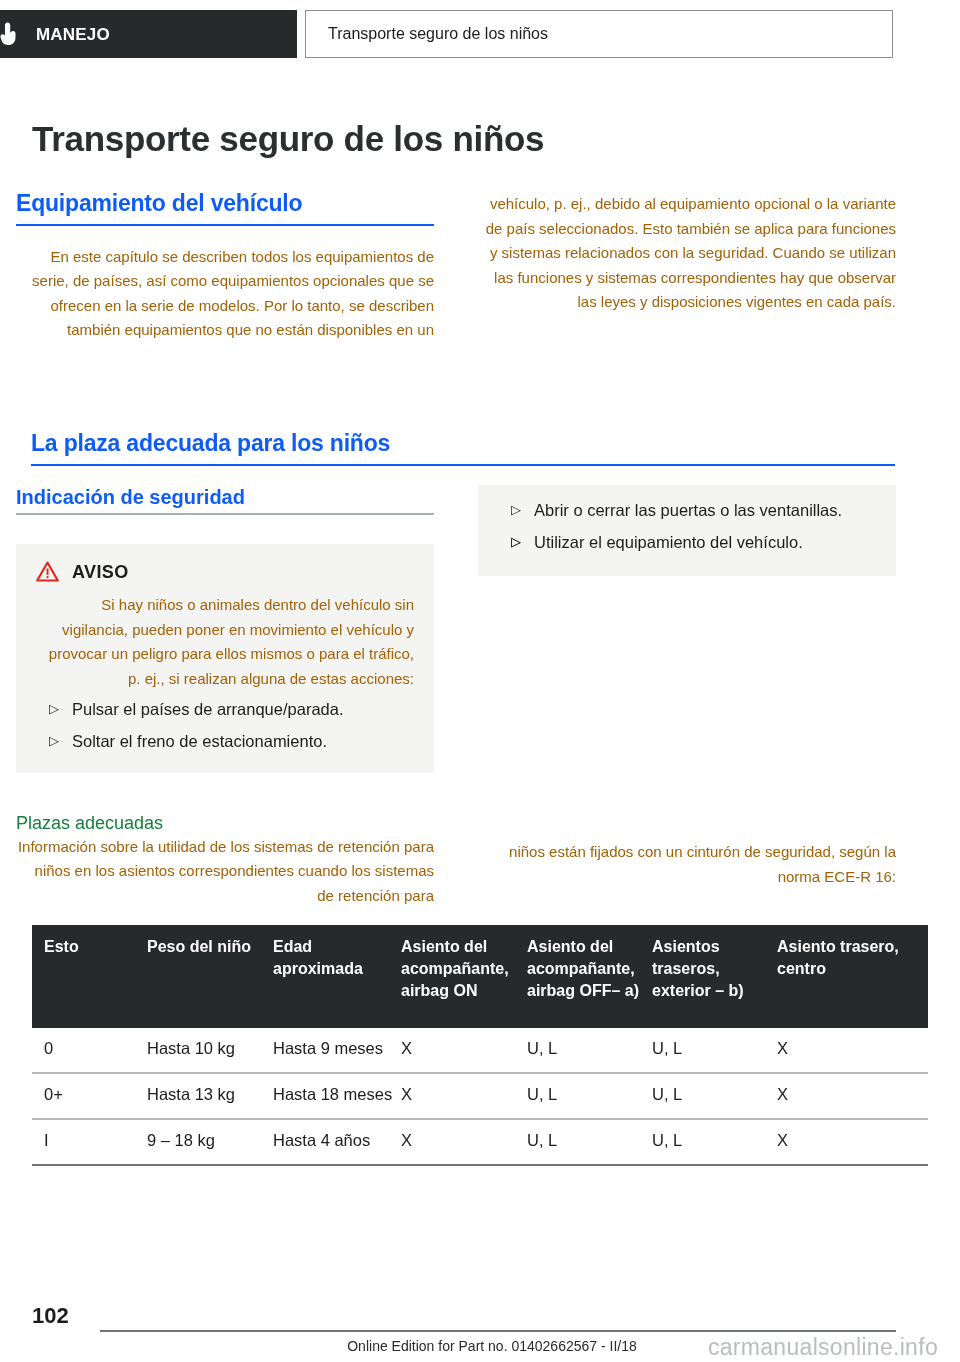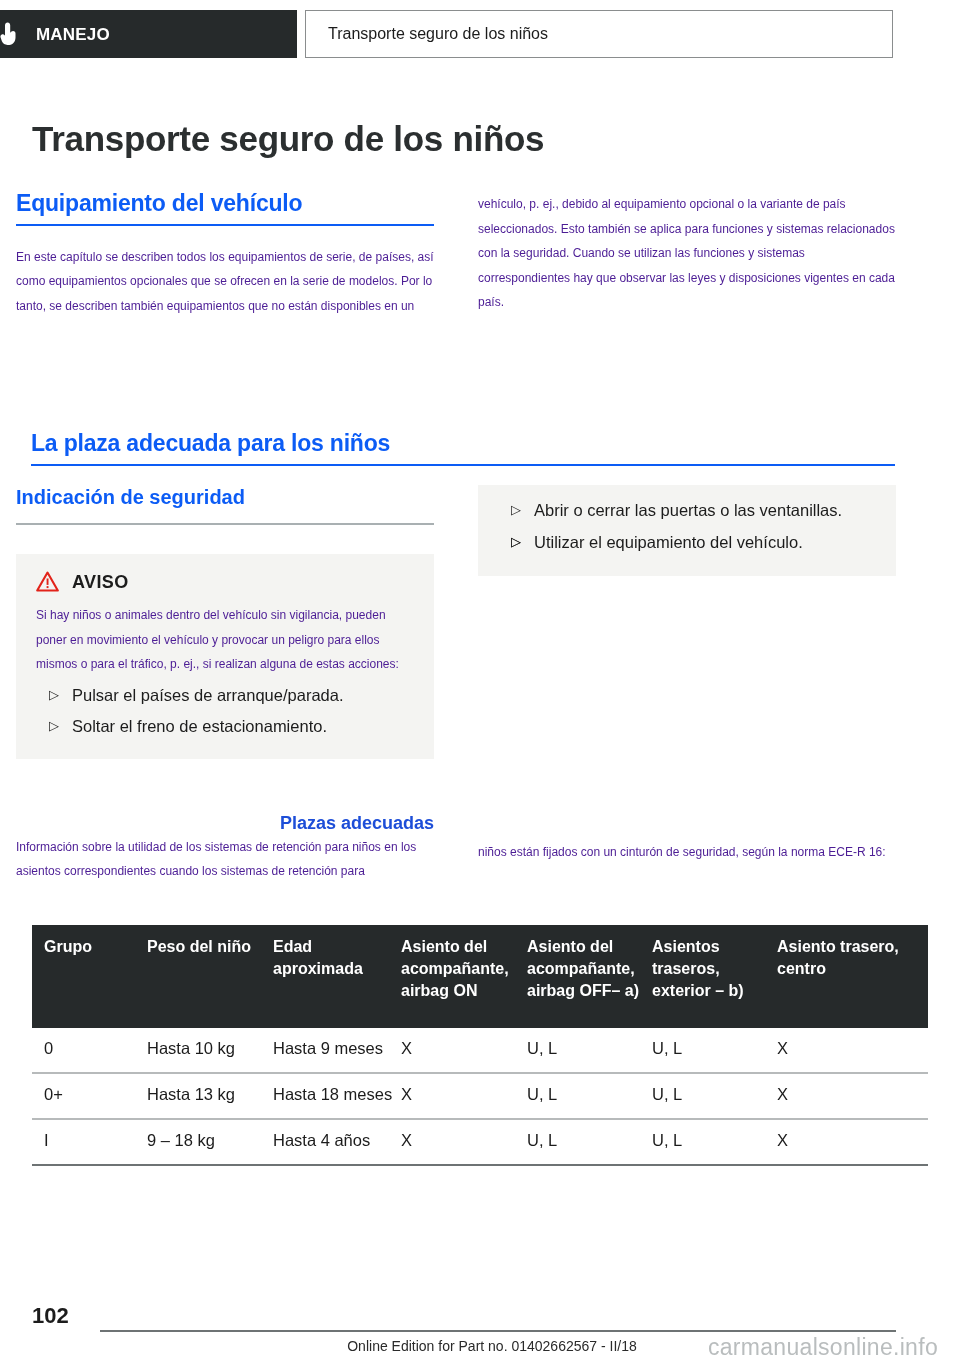--- a/index.html
+++ b/index.html
@@ -112,38 +112,38 @@
     border: none;
     border-top: 2px solid #a9b0b2;
     margin: 0;
     height: 0;
   }
   h3.h-blue3 {
     color: #0c5cf5;
     font-size: 20px;
     font-weight: bold;
     margin: 0;
-    padding: 0 0 14px 0;
+    padding: 0 0 4px 0;
     line-height: 1.2;
   }
   h4.h-blue4 {
-    color: #1d4ed8;
+    color: #15803d;
     font-size: 18px;
-    font-weight: bold;
+    font-weight: normal;
     margin: 0;
     padding: 0;
     line-height: 1.25;
+  }
+
+  p.body-text {
+    font-size: 15px;
+    line-height: 24.5px;
+    margin: 0;
+    color: #a16207;
     text-align: right;
-  }
-
-  p.body-text {
-    font-size: 12px;
-    line-height: 24.5px;
-    margin: 0;
-    color: #4c1d95;
   }
 
   
   .gray-box {
     background: #f4f4f2;
     box-sizing: border-box;
     padding: 17px 20px 20px 20px;
   }
   .warn-head {
     display: flex;
@@ -352,21 +352,21 @@
     <col style="width:115px">
     <col style="width:126px">
     <col style="width:128px">
     <col style="width:126px">
     <col style="width:125px">
     <col style="width:125px">
     <col style="width:151px">
   </colgroup>
   <thead>
     <tr>
-      <th>Grupo</th>
+      <th>Esto</th>
       <th>Peso del niño</th>
       <th>Edad aproximada</th>
       <th>Asiento del acompañante, airbag ON</th>
       <th>Asiento del acompañante, airbag OFF– a)</th>
       <th>Asientos traseros, exterior – b)</th>
       <th>Asiento trasero, centro</th>
     </tr>
   </thead>
   <tbody>
     <tr>

